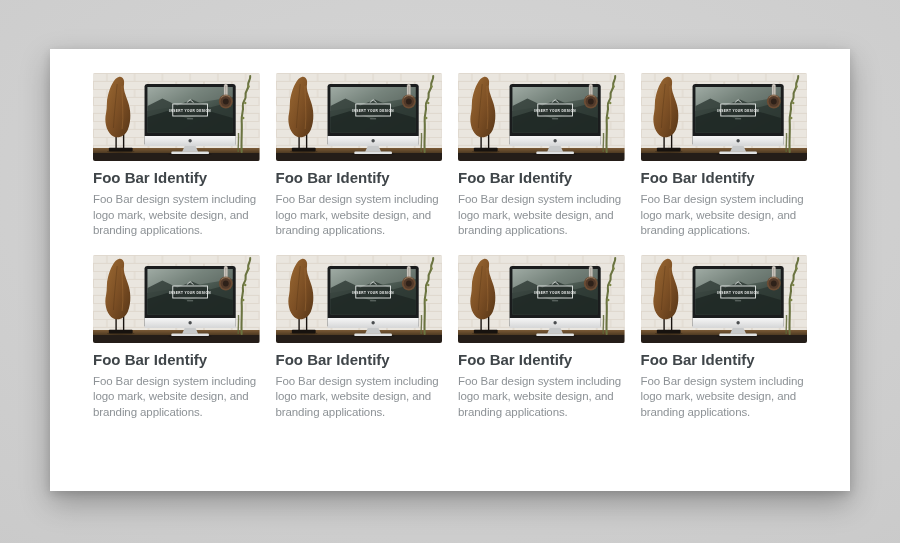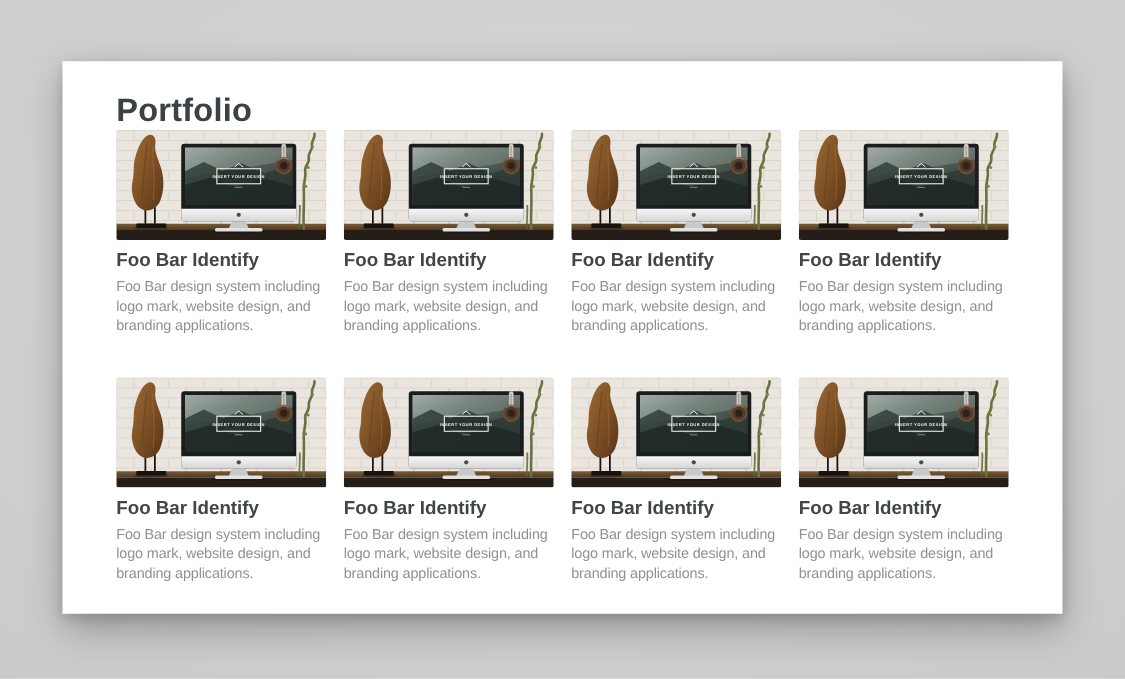--- a/index.html
+++ b/index.html
@@ -17,21 +17,21 @@
     box-shadow: 0 12px 28px rgba(0,0,0,0.28), 0 3px 9px rgba(0,0,0,0.14);
   }
   h1.page-title {
     margin: 0 0 1px 0;
     font-size: 26px; line-height: 30px; font-weight: 700;
     color: #3b4147; letter-spacing: 0.2px;
   }
   .grid {
     display: grid;
     grid-template-columns: repeat(4, 1fr);
-    column-gap: 14px; row-gap: 32px;
+    column-gap: 14px; row-gap: 32px; gap: 16px;
   }
   figure.tile { margin: 0; }
   .thumb {
     width: 100%; height: 88px;
     border-radius: 2px; overflow: hidden; display: block;
     background: #eae6df;
   }
   .thumb svg { display: block; width: 100%; height: 100%; }
   h3.item-title {
     margin: 8px 0 5px 0;
@@ -71,21 +71,20 @@
       <stop offset="1" stop-color="#573617"></stop>
     </linearGradient>
     <linearGradient id="shelfTopGrad" x1="0" y1="0" x2="0" y2="1">
       <stop offset="0" stop-color="#7a5a36"></stop>
       <stop offset="1" stop-color="#4e3a22"></stop>
     </linearGradient>
   </defs>
 </svg>
 
 <main class="card">
-  <h1 class="page-title">Portfolio</h1>
 
   <div class="grid">
 
       <figure class="tile">
         <div class="thumb">
           <svg viewBox="0 0 168 88" preserveAspectRatio="none">
 
             <rect x="0" y="0" width="168" height="80" fill="url(#bricks)"></rect>
 
             <rect x="0" y="75" width="168" height="5" fill="url(#shelfTopGrad)"></rect>

